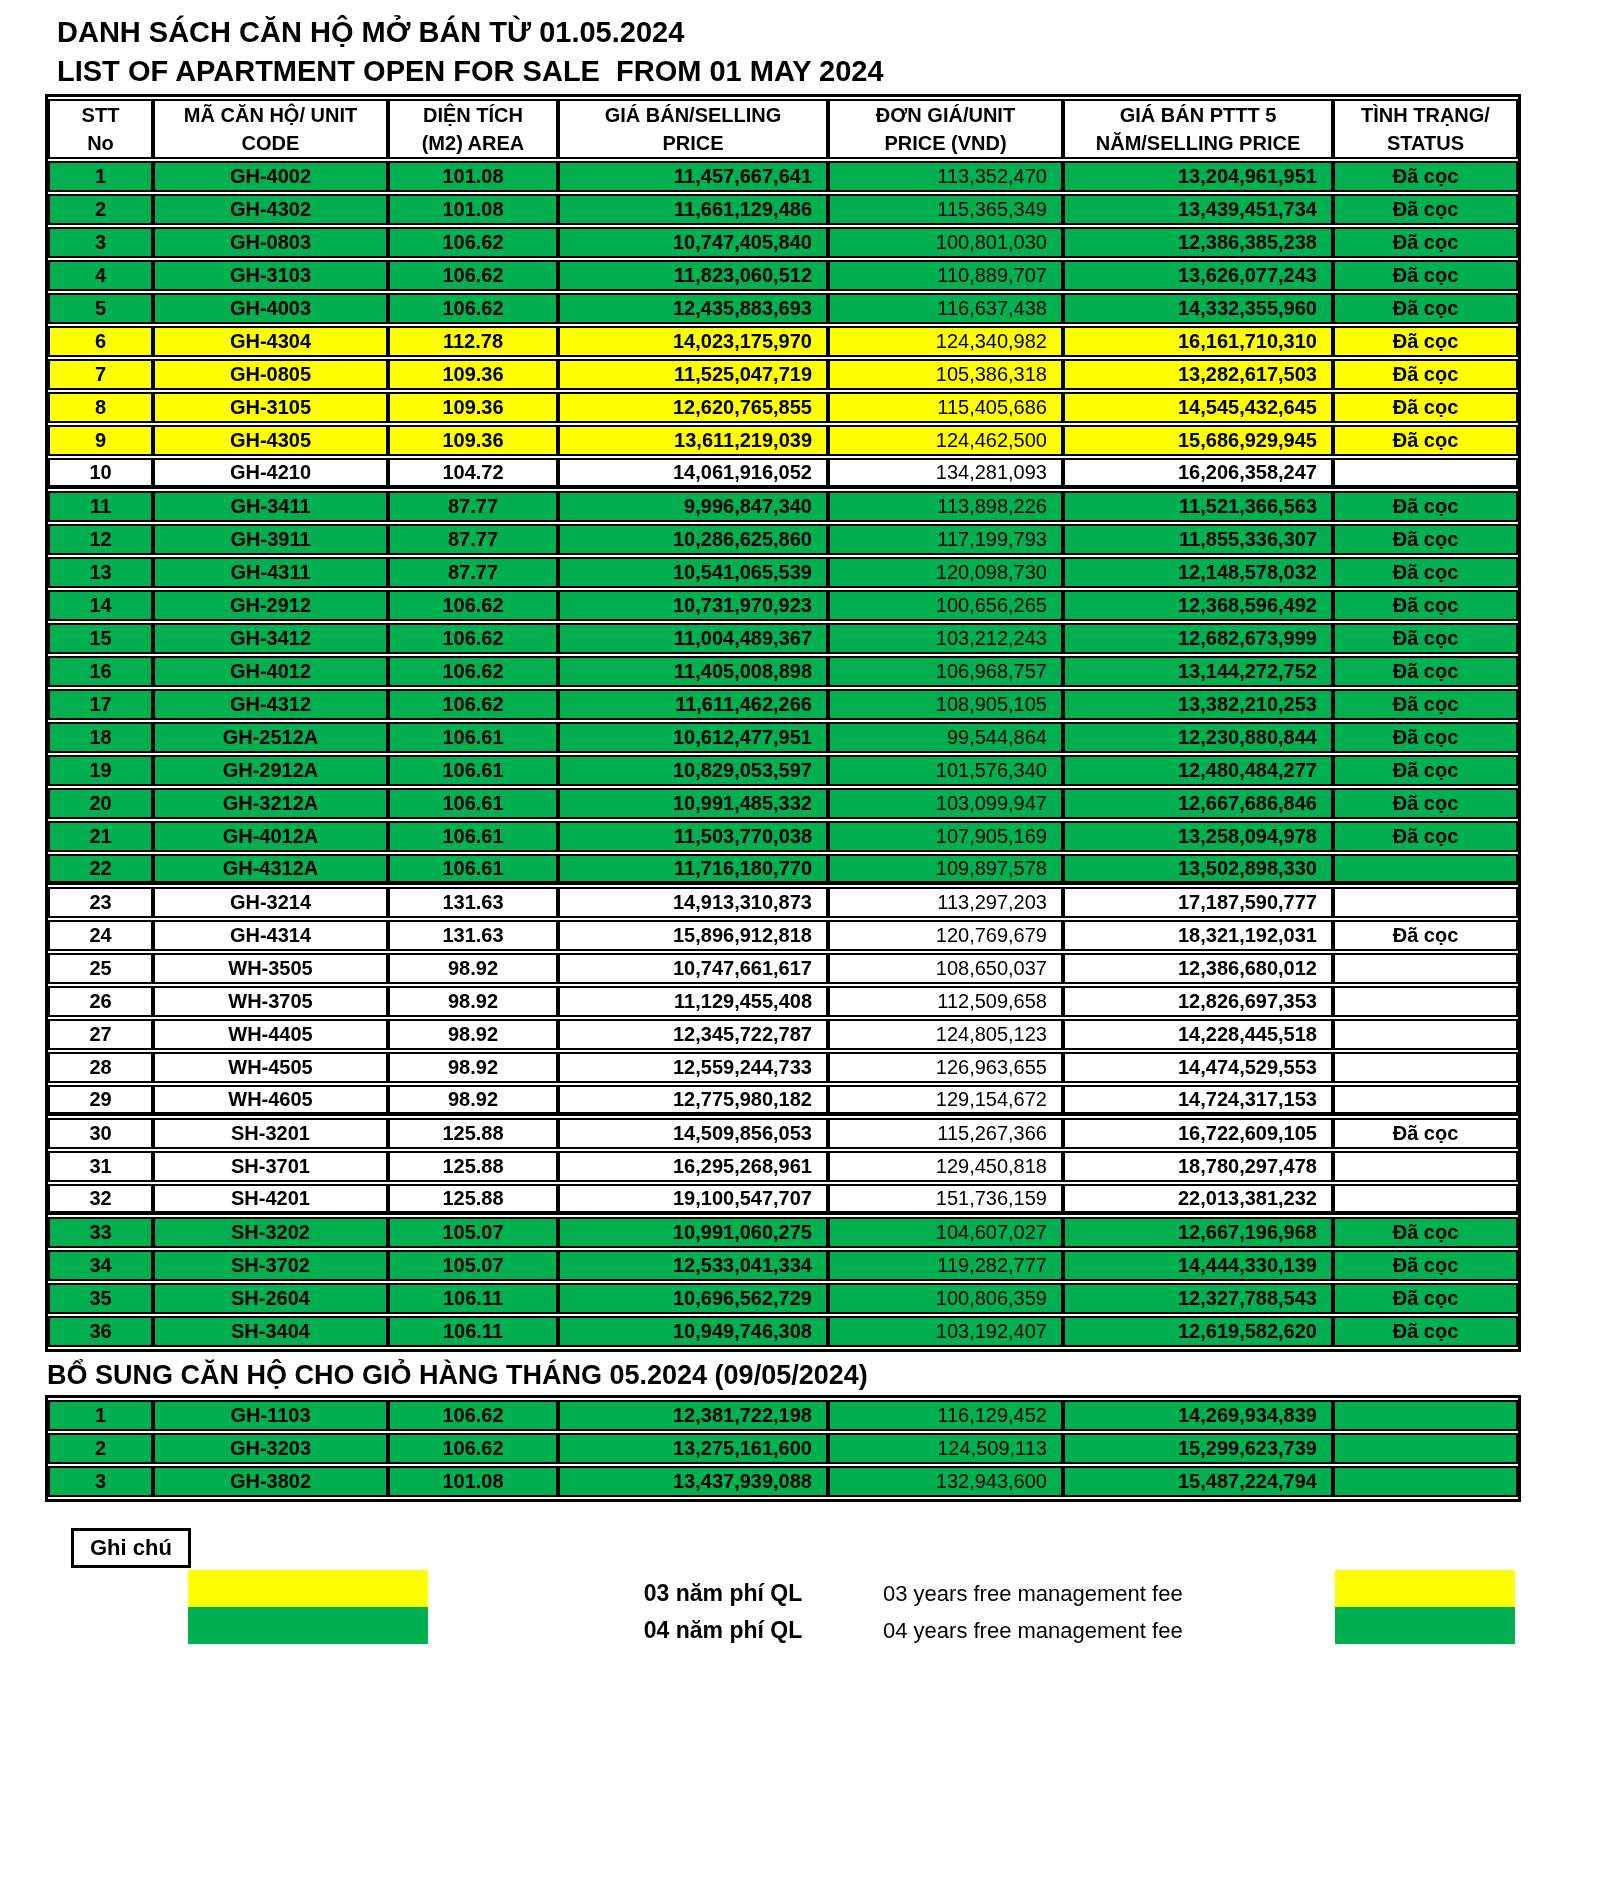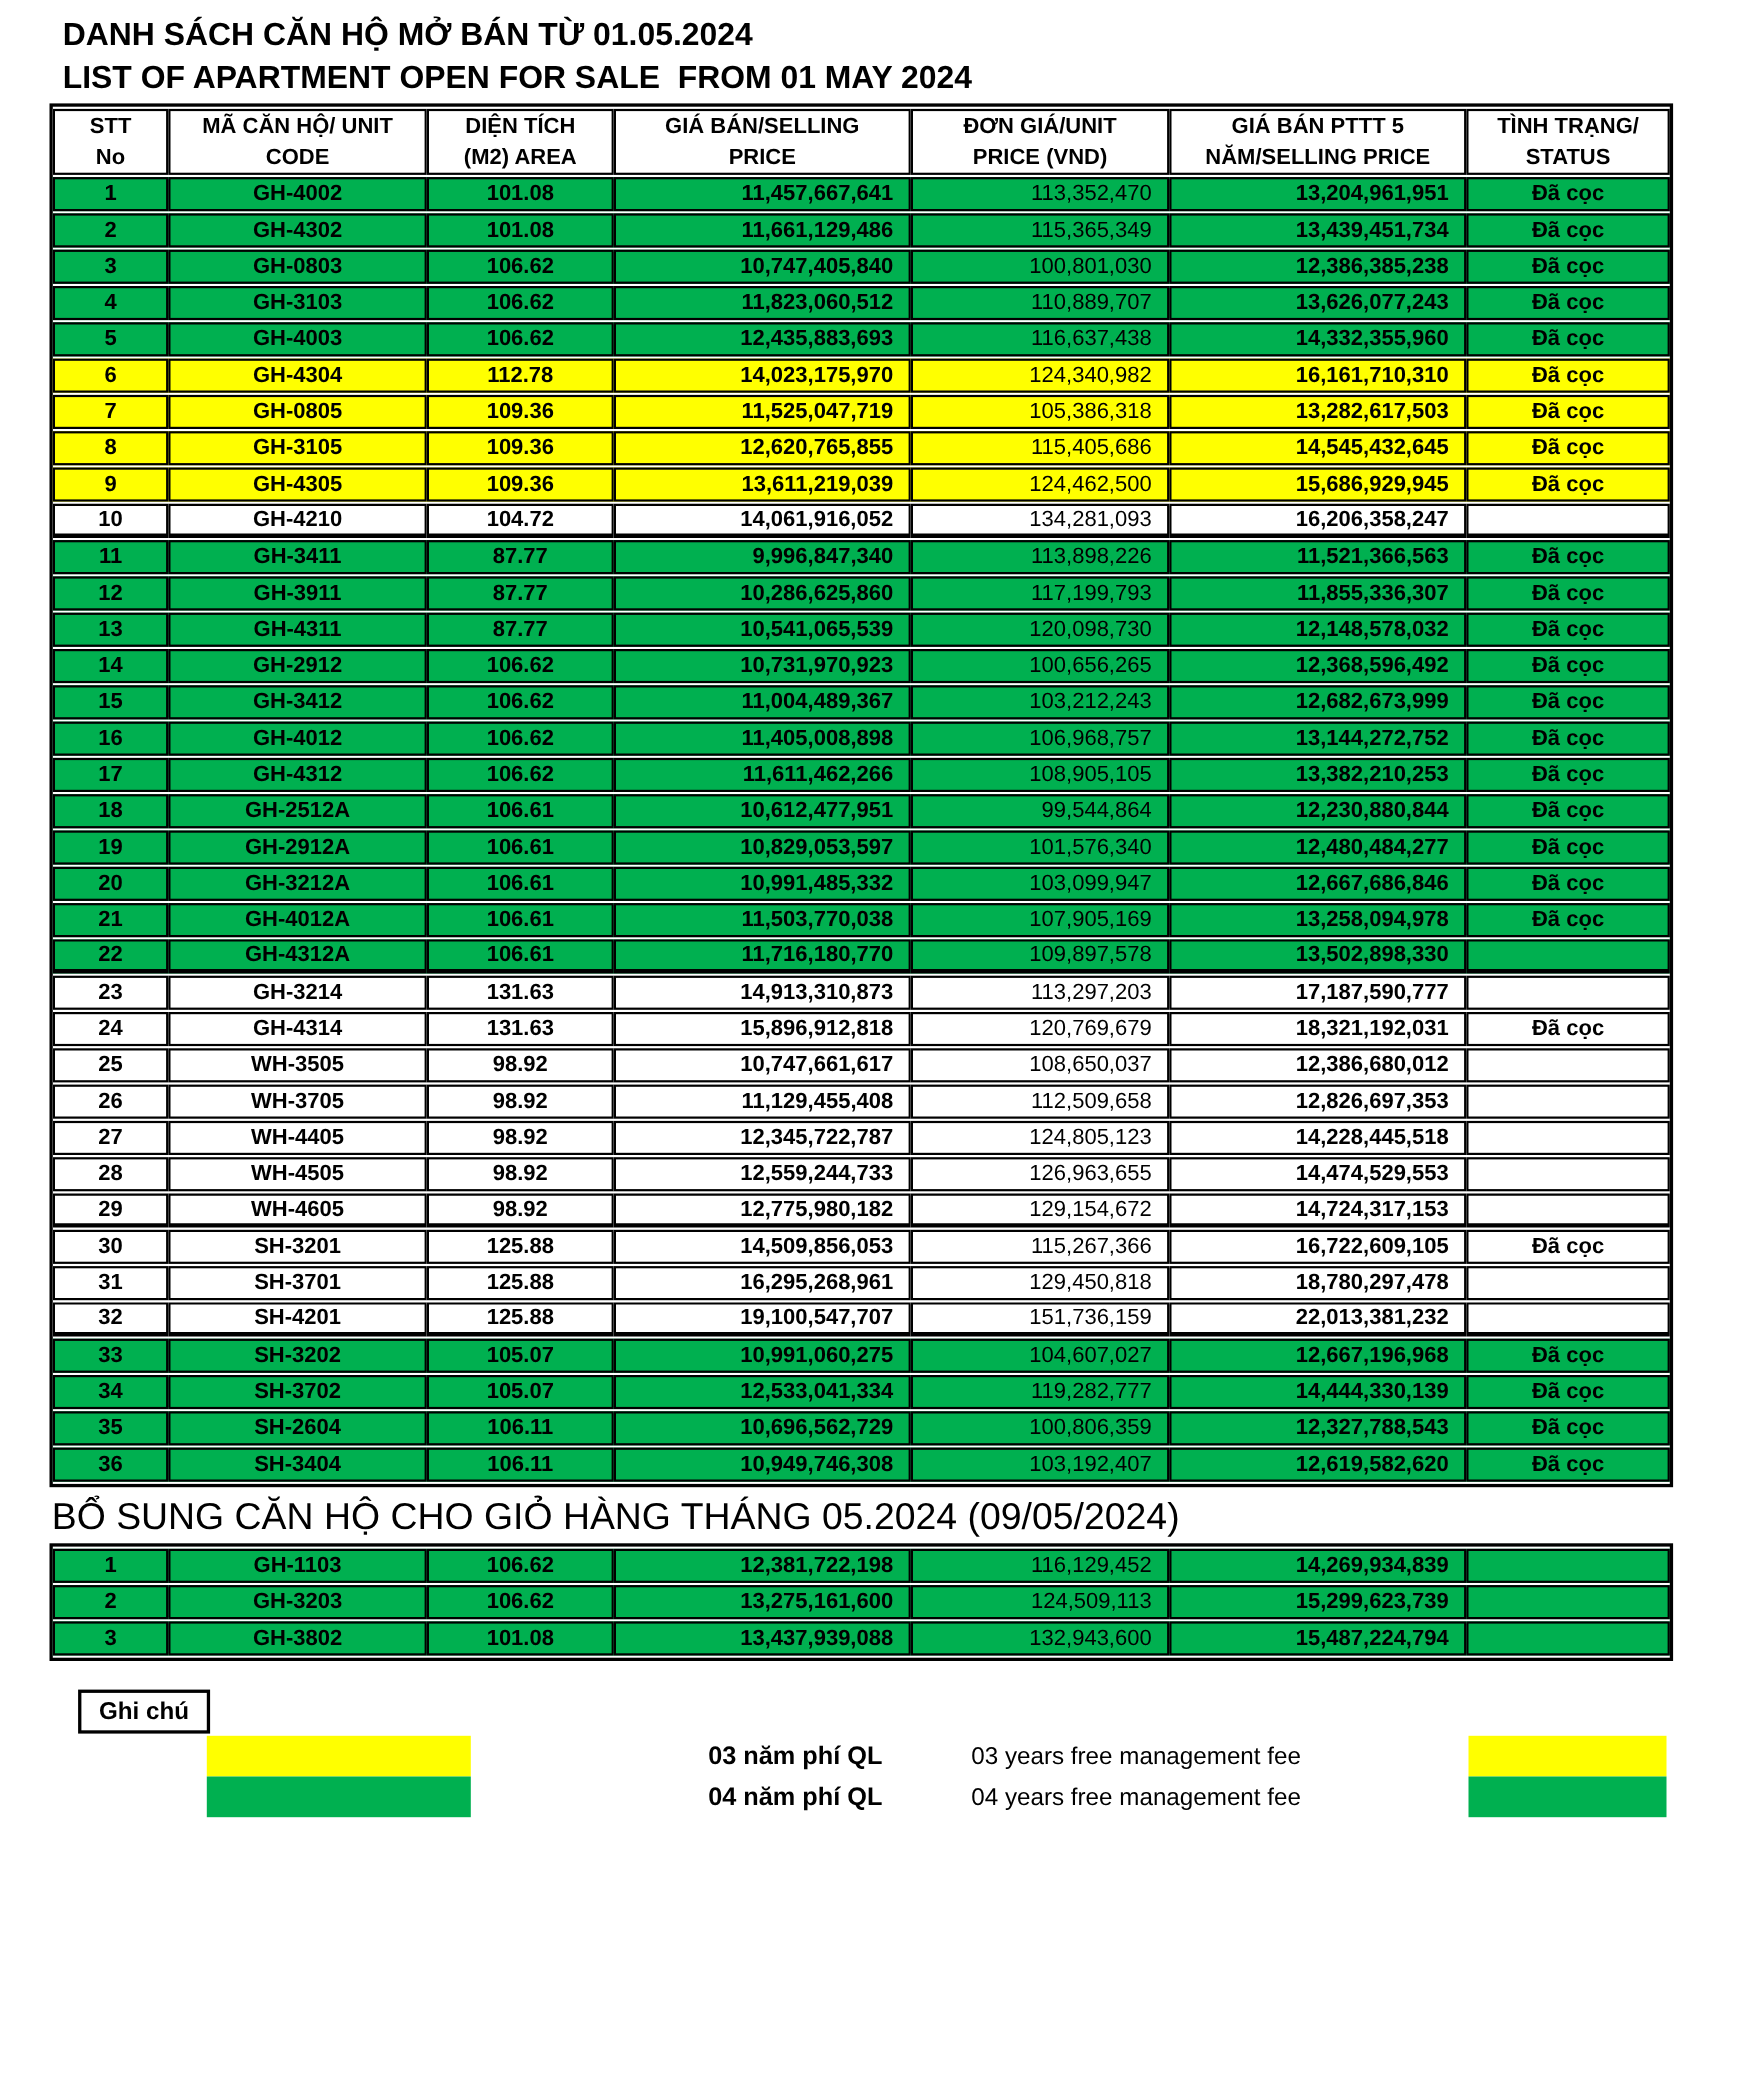--- a/index.html
+++ b/index.html
@@ -56,39 +56,39 @@
   }
   td { height: 31px; vertical-align: middle; }
   .c-no, .c-code, .c-area, .c-status { text-align: center; }
   .c-num { text-align: right; padding-right: 14px; }
   .c-light { font-weight: normal; }
   .row-green  td { background: #00B050; }
   .row-yellow td { background: #FFFF00; }
   .row-white  td { background: #ffffff; }
   .group-end  td { border-bottom-width: 4px; }
   .section-title {
-    font-weight: normal;
-    font-size: 34px;
+    font-weight: bold;
+    font-size: 27px;
     margin: 8px 0 4px 2px;
     white-space: pre;
   }
   .ghichu-box {
     display: inline-block;
     border: 3px solid #000;
     font-weight: bold;
     font-size: 22px;
     padding: 4px 16px;
     margin-top: 26px;
     background: #fff;
     margin-left: 26px;
   }
   .legend-rows { width: 1470px; margin-top: 2px; }
   .legend-row {
     display: flex;
-    align-items: center;
+    align-items: flex-end;
     height: 37px;
     width: 100%;
   }
   .swatch-left  { width: 240px; height: 37px; margin-left: 143px; flex: 0 0 auto; }
   .swatch-right { width: 180px; height: 37px; margin-left: auto; flex: 0 0 auto; }
   .bg-yellow { background: #FFFF00; }
   .bg-green  { background: #00B050; }
   .vi-label {
     width: 220px; margin-left: 185px;
     font-weight: bold; font-size: 23px;

